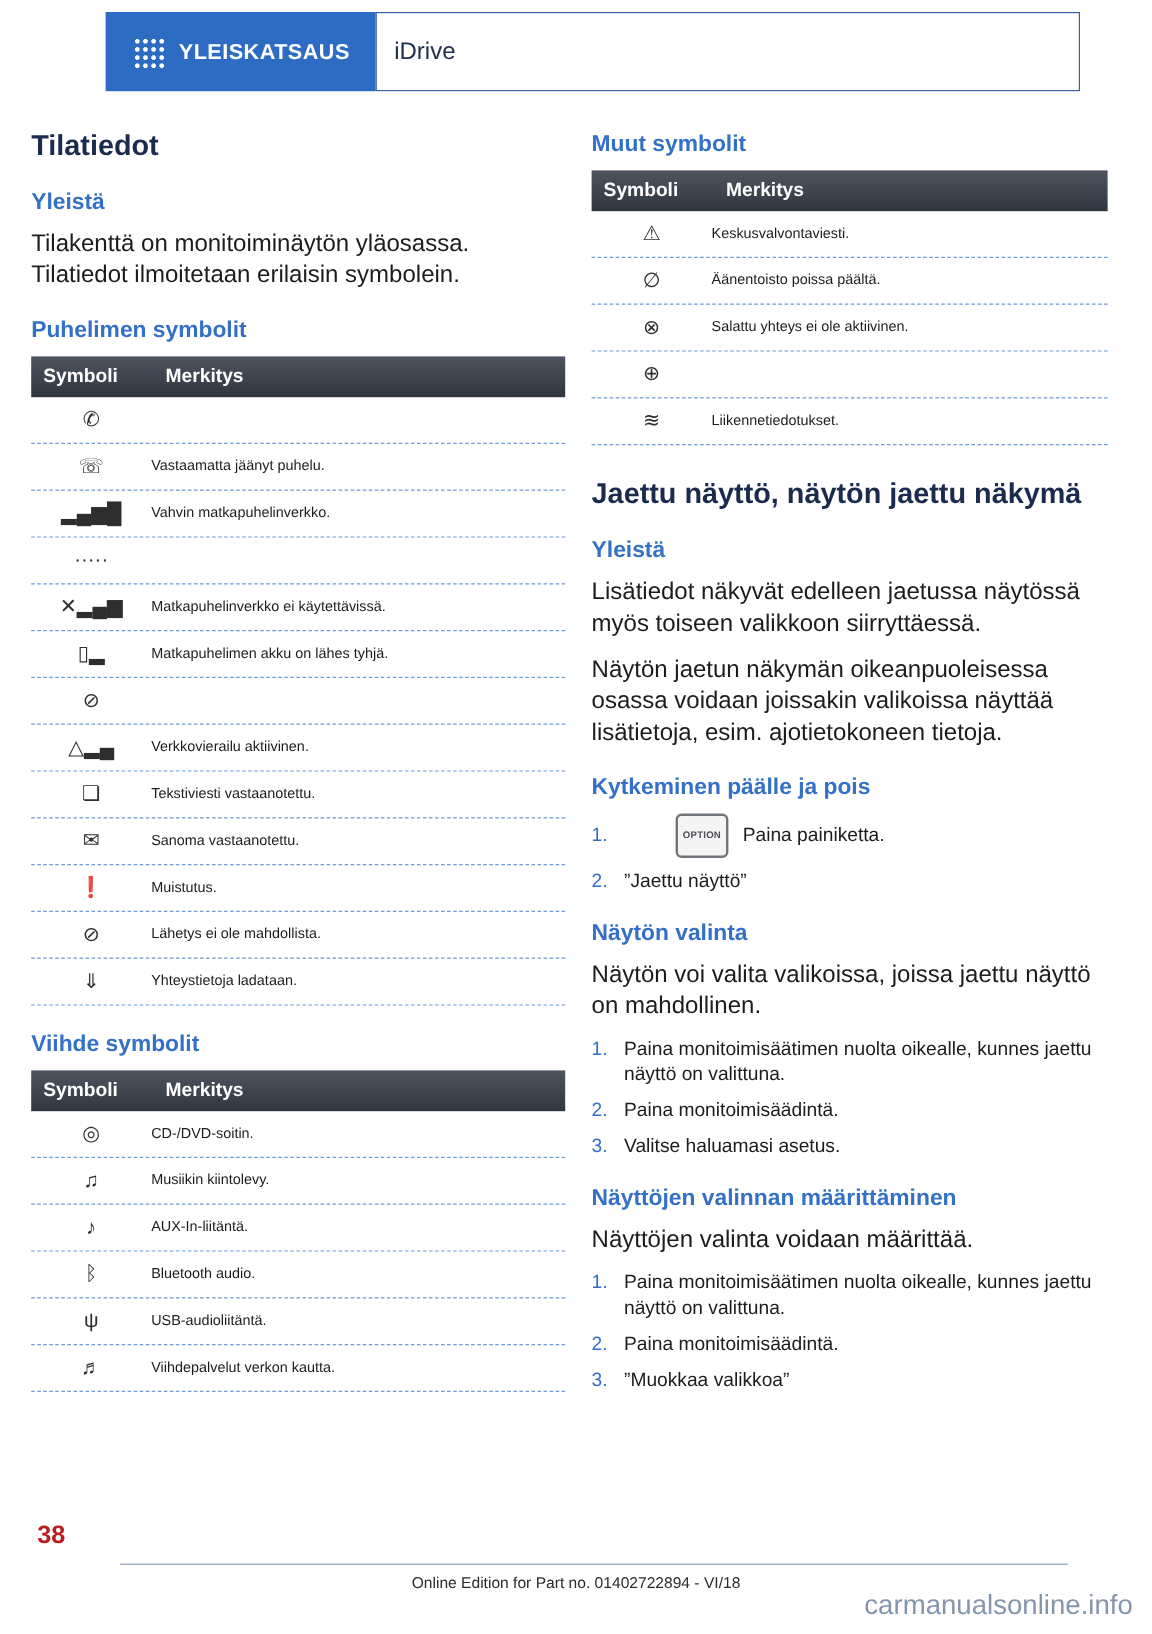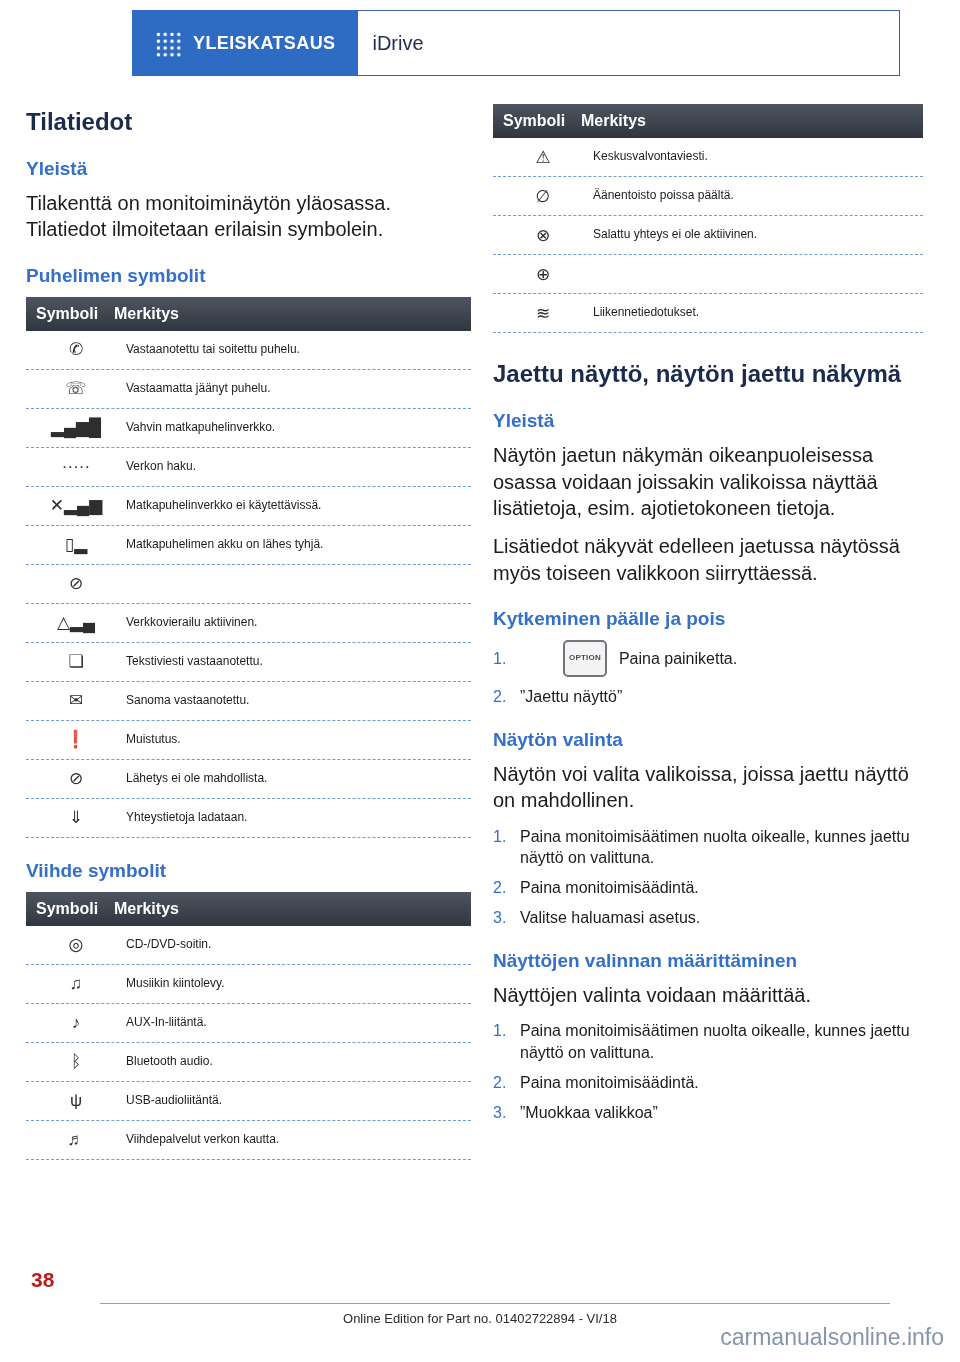--- a/index.html
+++ b/index.html
@@ -2,41 +2,41 @@
 <html><head>
 <meta charset="utf-8">
 <style>
   html,body{margin:0;padding:0;}
   body{
     width:960px;height:1362px;position:relative;background:#ffffff;
     font-family:"Liberation Sans","DejaVu Sans",sans-serif;color:#1c1c1c;overflow:hidden;
   }
   
   .header{position:absolute;top:10px;left:88px;width:812px;height:66px;display:flex;}
-  .badge{background:#2e6cc4;display:flex;align-items:center;gap:12px;padding:0 22px;margin-left:44px;}
+  .badge{background:#2e6cc4;display:flex;align-items:center;gap:12px;padding:0 22px;}
   .dots-icon{width:27px;height:27px;
     background-image:radial-gradient(circle,#ffffff 1.7px,rgba(255,255,255,0) 2px);
     background-size:6.8px 6.8px;background-position:1px 1px;}
   .badge-label{color:#ffffff;font-weight:bold;font-size:18px;letter-spacing:.4px;}
   .idrive-box{flex:1;border:1.5px solid #3f5fa5;display:flex;align-items:center;
     padding-left:14px;font-size:20px;color:#20304f;box-sizing:border-box;}
   
   .content{position:absolute;top:98px;left:26px;display:flex;gap:22px;}
   .col-left{width:445px;}
   .col-right{width:430px;}
   h1{font-size:24px;font-weight:bold;color:#1b2b4e;margin:10px 0 16px;}
   h1.big{line-height:1.22;margin:26px 0 14px;}
   h2{font-size:19px;font-weight:bold;color:#3470c8;margin:22px 0 10px;}
   .col-right > h2:first-child{margin-top:12px;}
   p{font-size:20px;line-height:1.32;margin:0 0 12px;}
   
   .symtable{margin:6px 0 8px;}
   .thead{display:flex;align-items:center;background:linear-gradient(180deg,#4e5560,#30363f);
     color:#ffffff;font-weight:bold;font-size:16px;height:34px;}
-  .th-sym{width:88px;padding-left:10px;box-sizing:border-box;}
+  .th-sym{width:112px;padding-left:10px;box-sizing:border-box;}
   .th-meaning{flex:1;}
   .trow{display:flex;align-items:center;border-bottom:1px dashed #6f9bd6;min-height:39px;
     padding:2px 0;box-sizing:border-box;}
   .tcell-sym{width:100px;text-align:center;font-size:17px;color:#2e2e2e;flex:none;}
   .tcell-text{flex:1;font-size:12px;padding-right:6px;line-height:1.3;}
   
   .step{display:flex;align-items:flex-start;margin:9px 0;font-size:16px;line-height:1.32;}
   .step.center{align-items:center;}
   .step-num{color:#3470c8;width:27px;flex:none;}
   .step-text{flex:1;}
@@ -69,33 +69,31 @@
     <p>Tilakenttä on monitoiminäytön yläosassa. Tilatiedot ilmoitetaan erilaisin symbolein.</p>
 
     <h2>Puhelimen symbolit</h2>
     <div class="symtable">
       <div class="thead">
         <div class="th-sym">Symboli</div>
         <div class="th-meaning">Merkitys</div>
       </div>
       <div class="trow">
         <div class="tcell-sym">✆</div>
-        <div class="tcell-text">Vastaanotettu tai soitettu puhelu.</div>
       </div>
       <div class="trow">
         <div class="tcell-sym">☏</div>
         <div class="tcell-text">Vastaamatta jäänyt puhelu.</div>
       </div>
       <div class="trow">
         <div class="tcell-sym">▂▄▆█</div>
         <div class="tcell-text">Vahvin matkapuhelinverkko.</div>
       </div>
       <div class="trow">
         <div class="tcell-sym">·····</div>
-        <div class="tcell-text">Verkon haku.</div>
       </div>
       <div class="trow">
         <div class="tcell-sym">✕▂▄▆</div>
         <div class="tcell-text">Matkapuhelinverkko ei käytettävissä.</div>
       </div>
       <div class="trow">
         <div class="tcell-sym">▯▂</div>
         <div class="tcell-text">Matkapuhelimen akku on lähes tyhjä.</div>
       </div>
       <div class="trow">
@@ -154,20 +152,21 @@
         <div class="tcell-text">USB-audioliitäntä.</div>
       </div>
       <div class="trow">
         <div class="tcell-sym">♬</div>
         <div class="tcell-text">Viihdepalvelut verkon kautta.</div>
       </div>
     </div>
   </div>
 
   <div class="col-right">
+    <h2>Muut symbolit</h2>
     <div class="symtable">
       <div class="thead">
         <div class="th-sym">Symboli</div>
         <div class="th-meaning">Merkitys</div>
       </div>
       <div class="trow">
         <div class="tcell-sym">⚠</div>
         <div class="tcell-text">Keskusvalvontaviesti.</div>
       </div>
       <div class="trow">
@@ -182,22 +181,22 @@
         <div class="tcell-sym">⊕</div>
       </div>
       <div class="trow">
         <div class="tcell-sym">≋</div>
         <div class="tcell-text">Liikennetiedotukset.</div>
       </div>
     </div>
 
     <h1 class="big">Jaettu näyttö, näytön jaettu näkymä</h1>
     <h2>Yleistä</h2>
+    <p>Lisätiedot näkyvät edelleen jaetussa näytössä myös toiseen valikkoon siirryttäessä.</p>
     <p>Näytön jaetun näkymän oikeanpuoleisessa osassa voidaan joissakin valikoissa näyttää lisätietoja, esim. ajotietokoneen tietoja.</p>
-    <p>Lisätiedot näkyvät edelleen jaetussa näytössä myös toiseen valikkoon siirryttäessä.</p>
 
     <h2>Kytkeminen päälle ja pois</h2>
     <div class="step center">
       <span class="step-num">1.</span>
       <span class="option-key">OPTION</span>
       <span class="step-text">Paina painiketta.</span>
     </div>
     <div class="step">
       <span class="step-num">2.</span>
       <span class="step-text">”Jaettu näyttö”</span>

